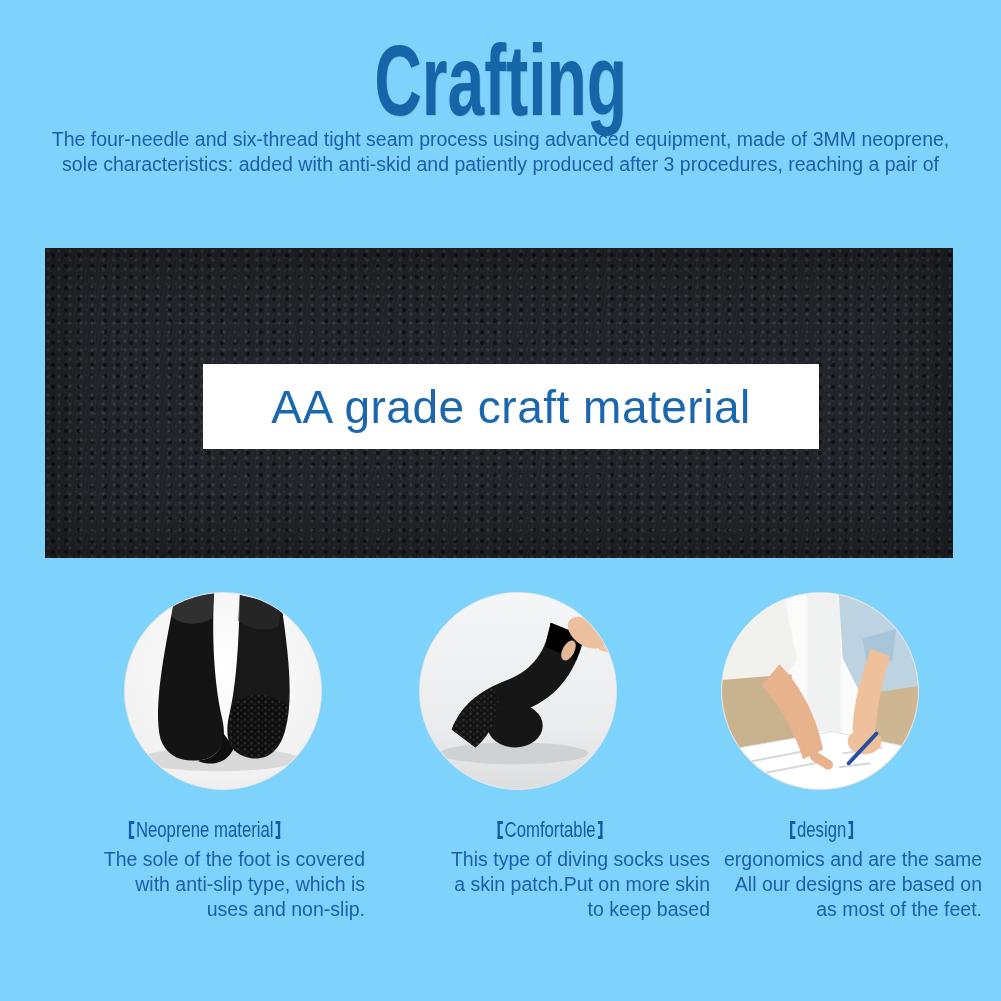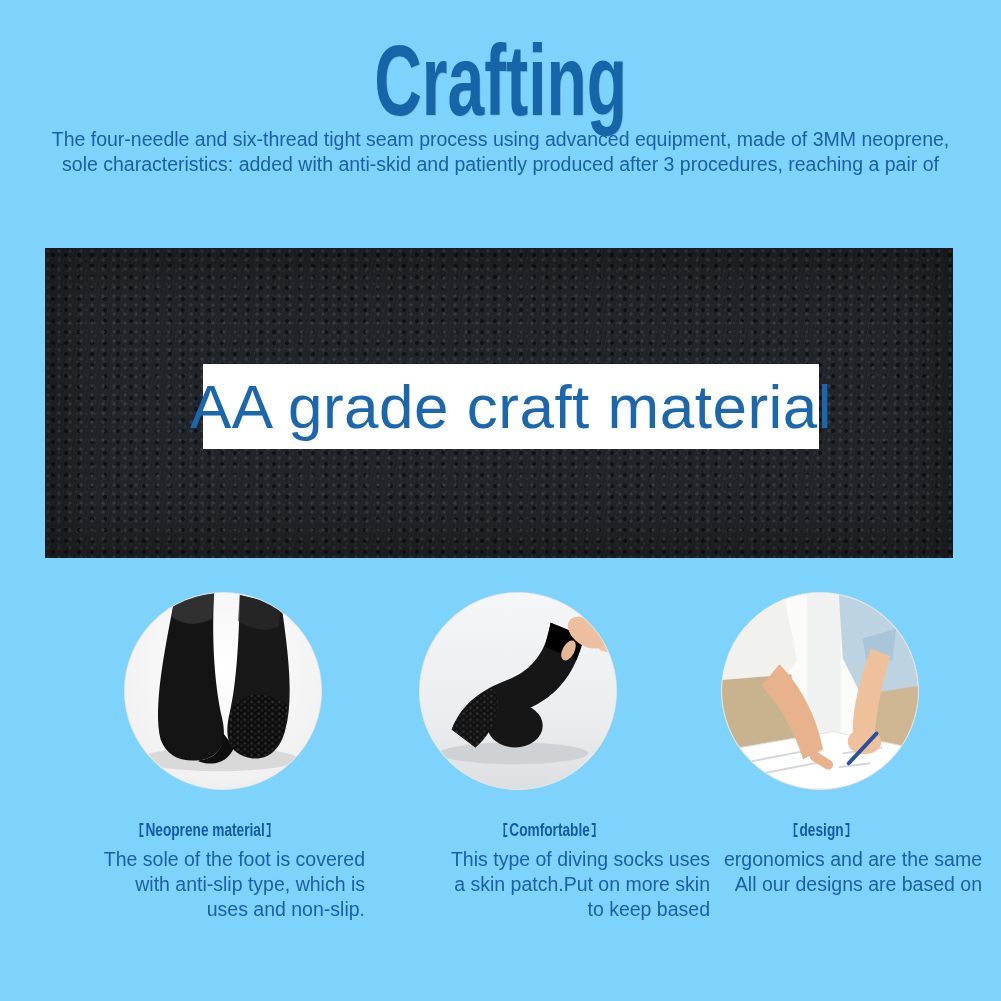--- a/index.html
+++ b/index.html
@@ -49,21 +49,21 @@
     background-size: 11px 9px, 13px 11px, 9px 13px, auto;
     box-shadow: inset 0 0 60px rgba(0,0,0,0.45);
   }
   .banner {
     position:absolute; left:158px; top:116px;
     width:616px; height:85px;
     background:#ffffff;
     display:flex; align-items:center; justify-content:center;
   }
   .banner-label {
-    font-size:62px; letter-spacing:0.5px;
+    font-size:46px; letter-spacing:0.5px;
     color:#1b67ae;
     white-space:nowrap;
   }
 
   
   .circle {
     position:absolute; top:592px;
     width:198px; height:198px;
     border-radius:50%;
     overflow:hidden;
@@ -75,21 +75,21 @@
 
   
   .feature-caption {
     position:absolute; top:816px;
     width:320px;
     text-align:center;
     color:#1d5ea9;
   }
   .f1 { left:45px; } .f2 { left:390px; } .f3 { left:662px; }
   .feature-heading {
-    font-size:18px; font-weight:700;
+    font-size:22px; font-weight:400;
     color:#1559a5;
     line-height:28px;
     white-space:nowrap;
   }
   .feature-heading .condense {
     display:inline-block;
     transform:scaleX(0.76);
     transform-origin:center;
   }
   .bracket {
@@ -229,16 +229,17 @@
     </div>
   </div>
 
   <div class="feature-caption f3">
     <div class="feature-heading">
       <span class="condense"><span class="bracket left"></span><span>design</span><span class="bracket right"></span></span>
     </div>
     <div class="feature-body">
       <span>ergonomics and are the same</span>
       <span>All our designs are based on</span>
+      <span>as most of the feet.</span>
     </div>
   </div>
 
 </div>
 
 </body></html>

